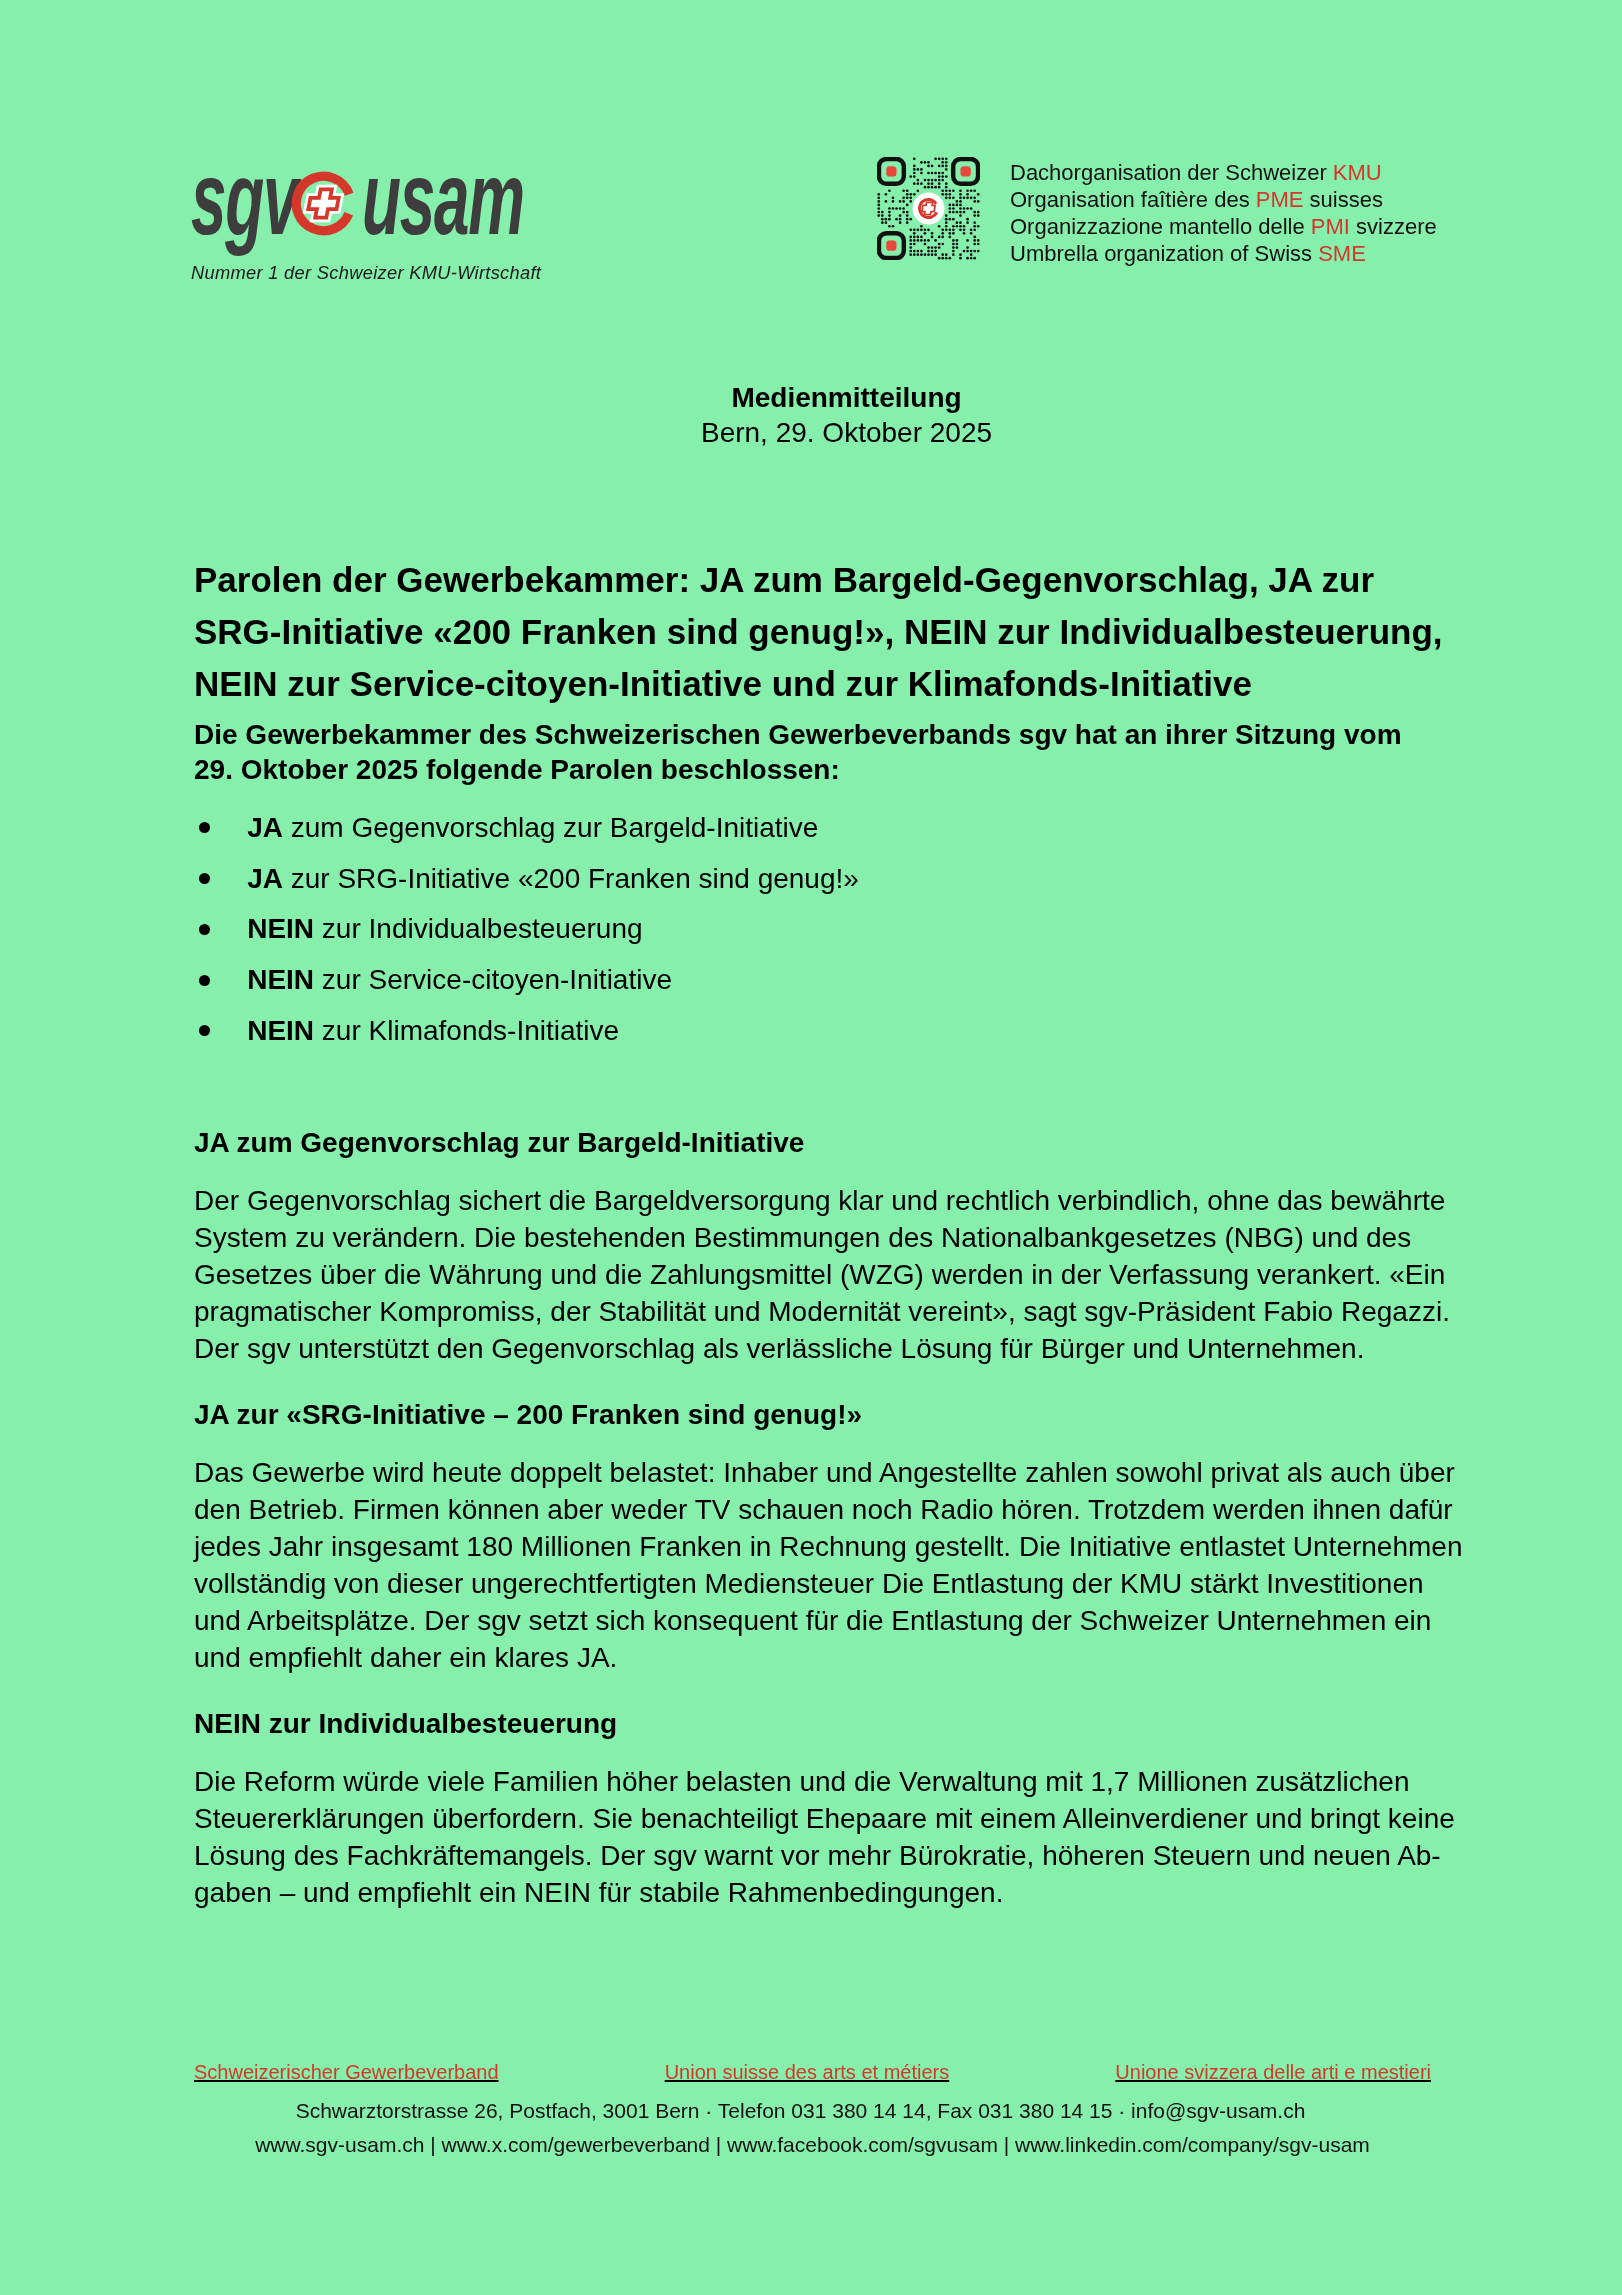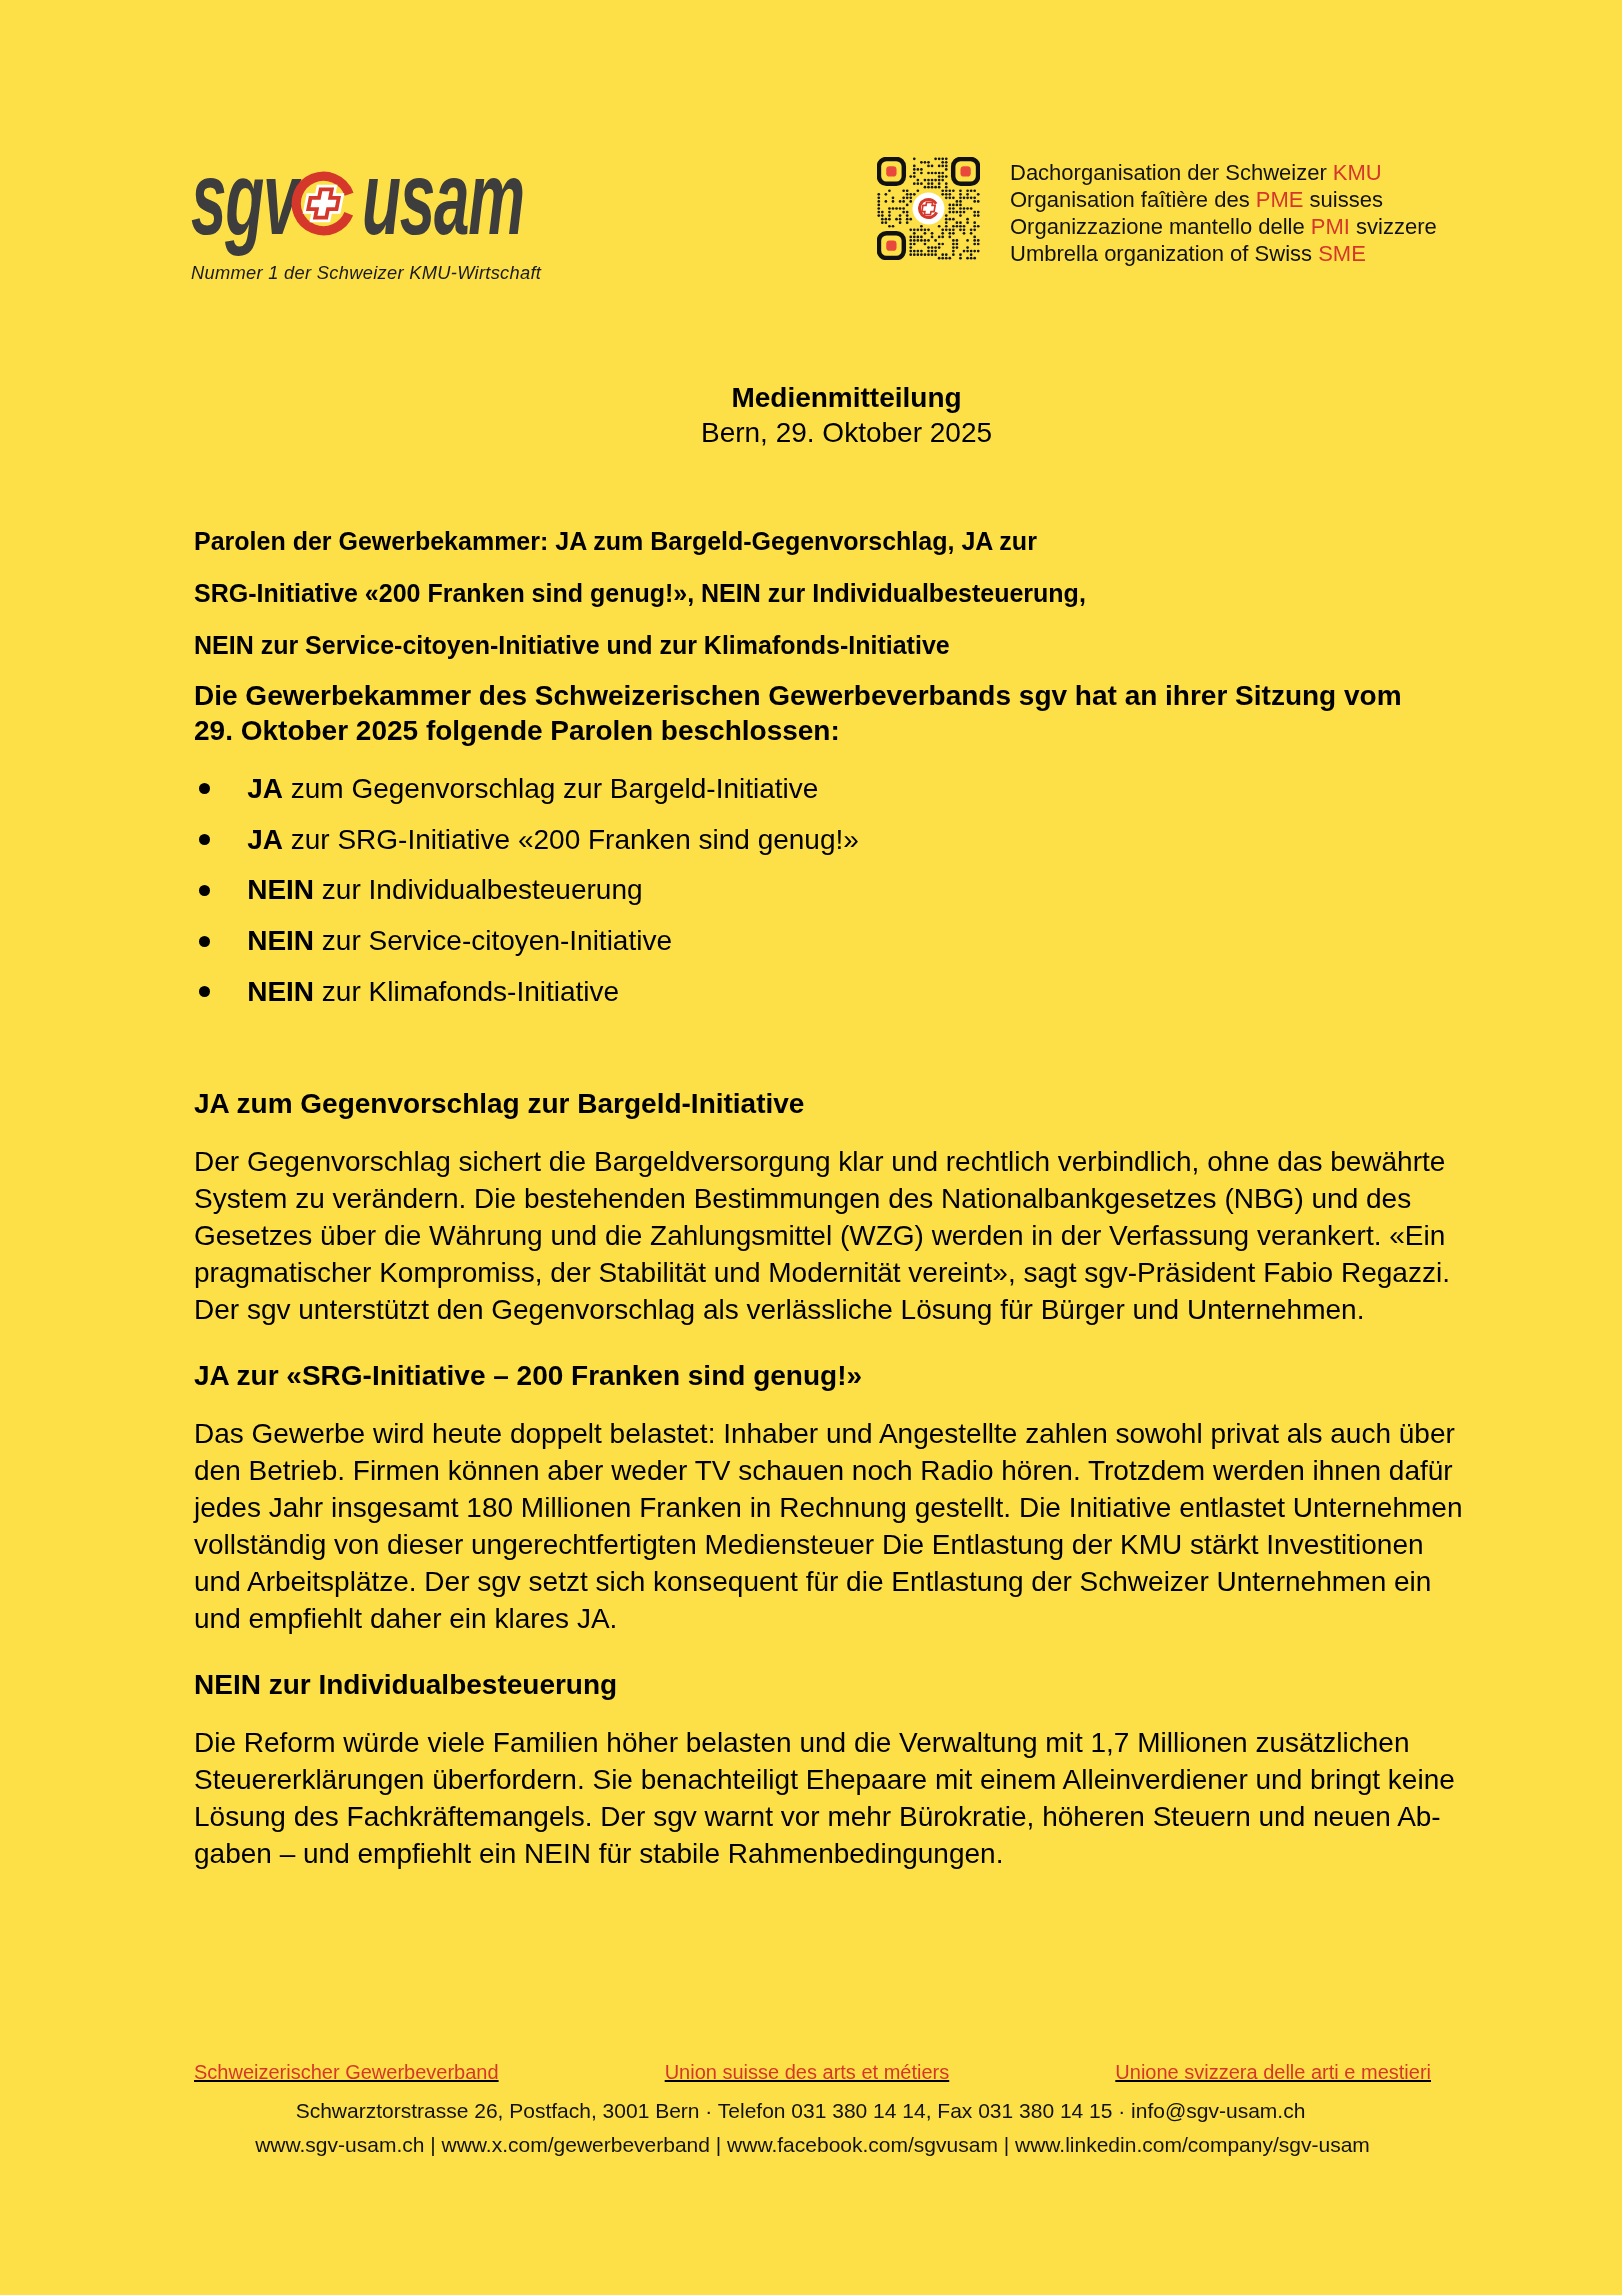--- a/index.html
+++ b/index.html
@@ -1,19 +1,19 @@
 <!DOCTYPE html>
 <html style="font-size:10.5px"><head>
 <meta charset="utf-8">
 <style>
   html,body{margin:0;padding:0;background:#888;}
   .page{
     position:relative;
     width:1622px;height:2295px;
-    background:#fde047;
+    background:#86efac;
     font-family:"Liberation Sans", sans-serif;
     color:#000;
     overflow:hidden;
   }
   
   .logo{position:absolute;left:191px;top:156px;}
   .wordmark{position:relative;height:86px;width:340px;}
   .wm-txt{
     position:absolute;top:0;height:86px;line-height:86px;
     font-size:103px;font-style:italic;font-weight:700;
@@ -32,21 +32,21 @@
     position:absolute;left:1010px;top:159px;
     font-size:22px;line-height:27px;color:#111;
   }
   .red{color:#d6372b;}
   
   .doc{position:absolute;left:194px;top:0;width:1305px;}
   .pre{white-space:pre-line;}
   .meta{margin-top:380px;font-size:28px;line-height:35px;text-align:center;}
   .meta-type{font-weight:700;}
   .title{
-    margin:65px 0 0 0;font-size:25px;line-height:52px;font-weight:700;
+    margin:104px 0 0 0;font-size:35px;line-height:52px;font-weight:700;
   }
   .lead{margin:6.5px 0 0 0;font-size:28px;line-height:35px;font-weight:700;}
   .bullets{list-style:none;margin:23.6px 0 0 0;padding:0;}
   .bullet{display:flex;font-size:28px;line-height:35px;margin-bottom:15.7px;}
   .dot{
     flex:0 0 auto;width:11px;height:11px;border-radius:50%;
     background:#000;margin:12.4px 37px 0 5.2px;
   }
   .bullet b{font-weight:700;}
   .sec-h{margin:30px 0 22px 0;font-size:28px;line-height:35px;font-weight:700;}

